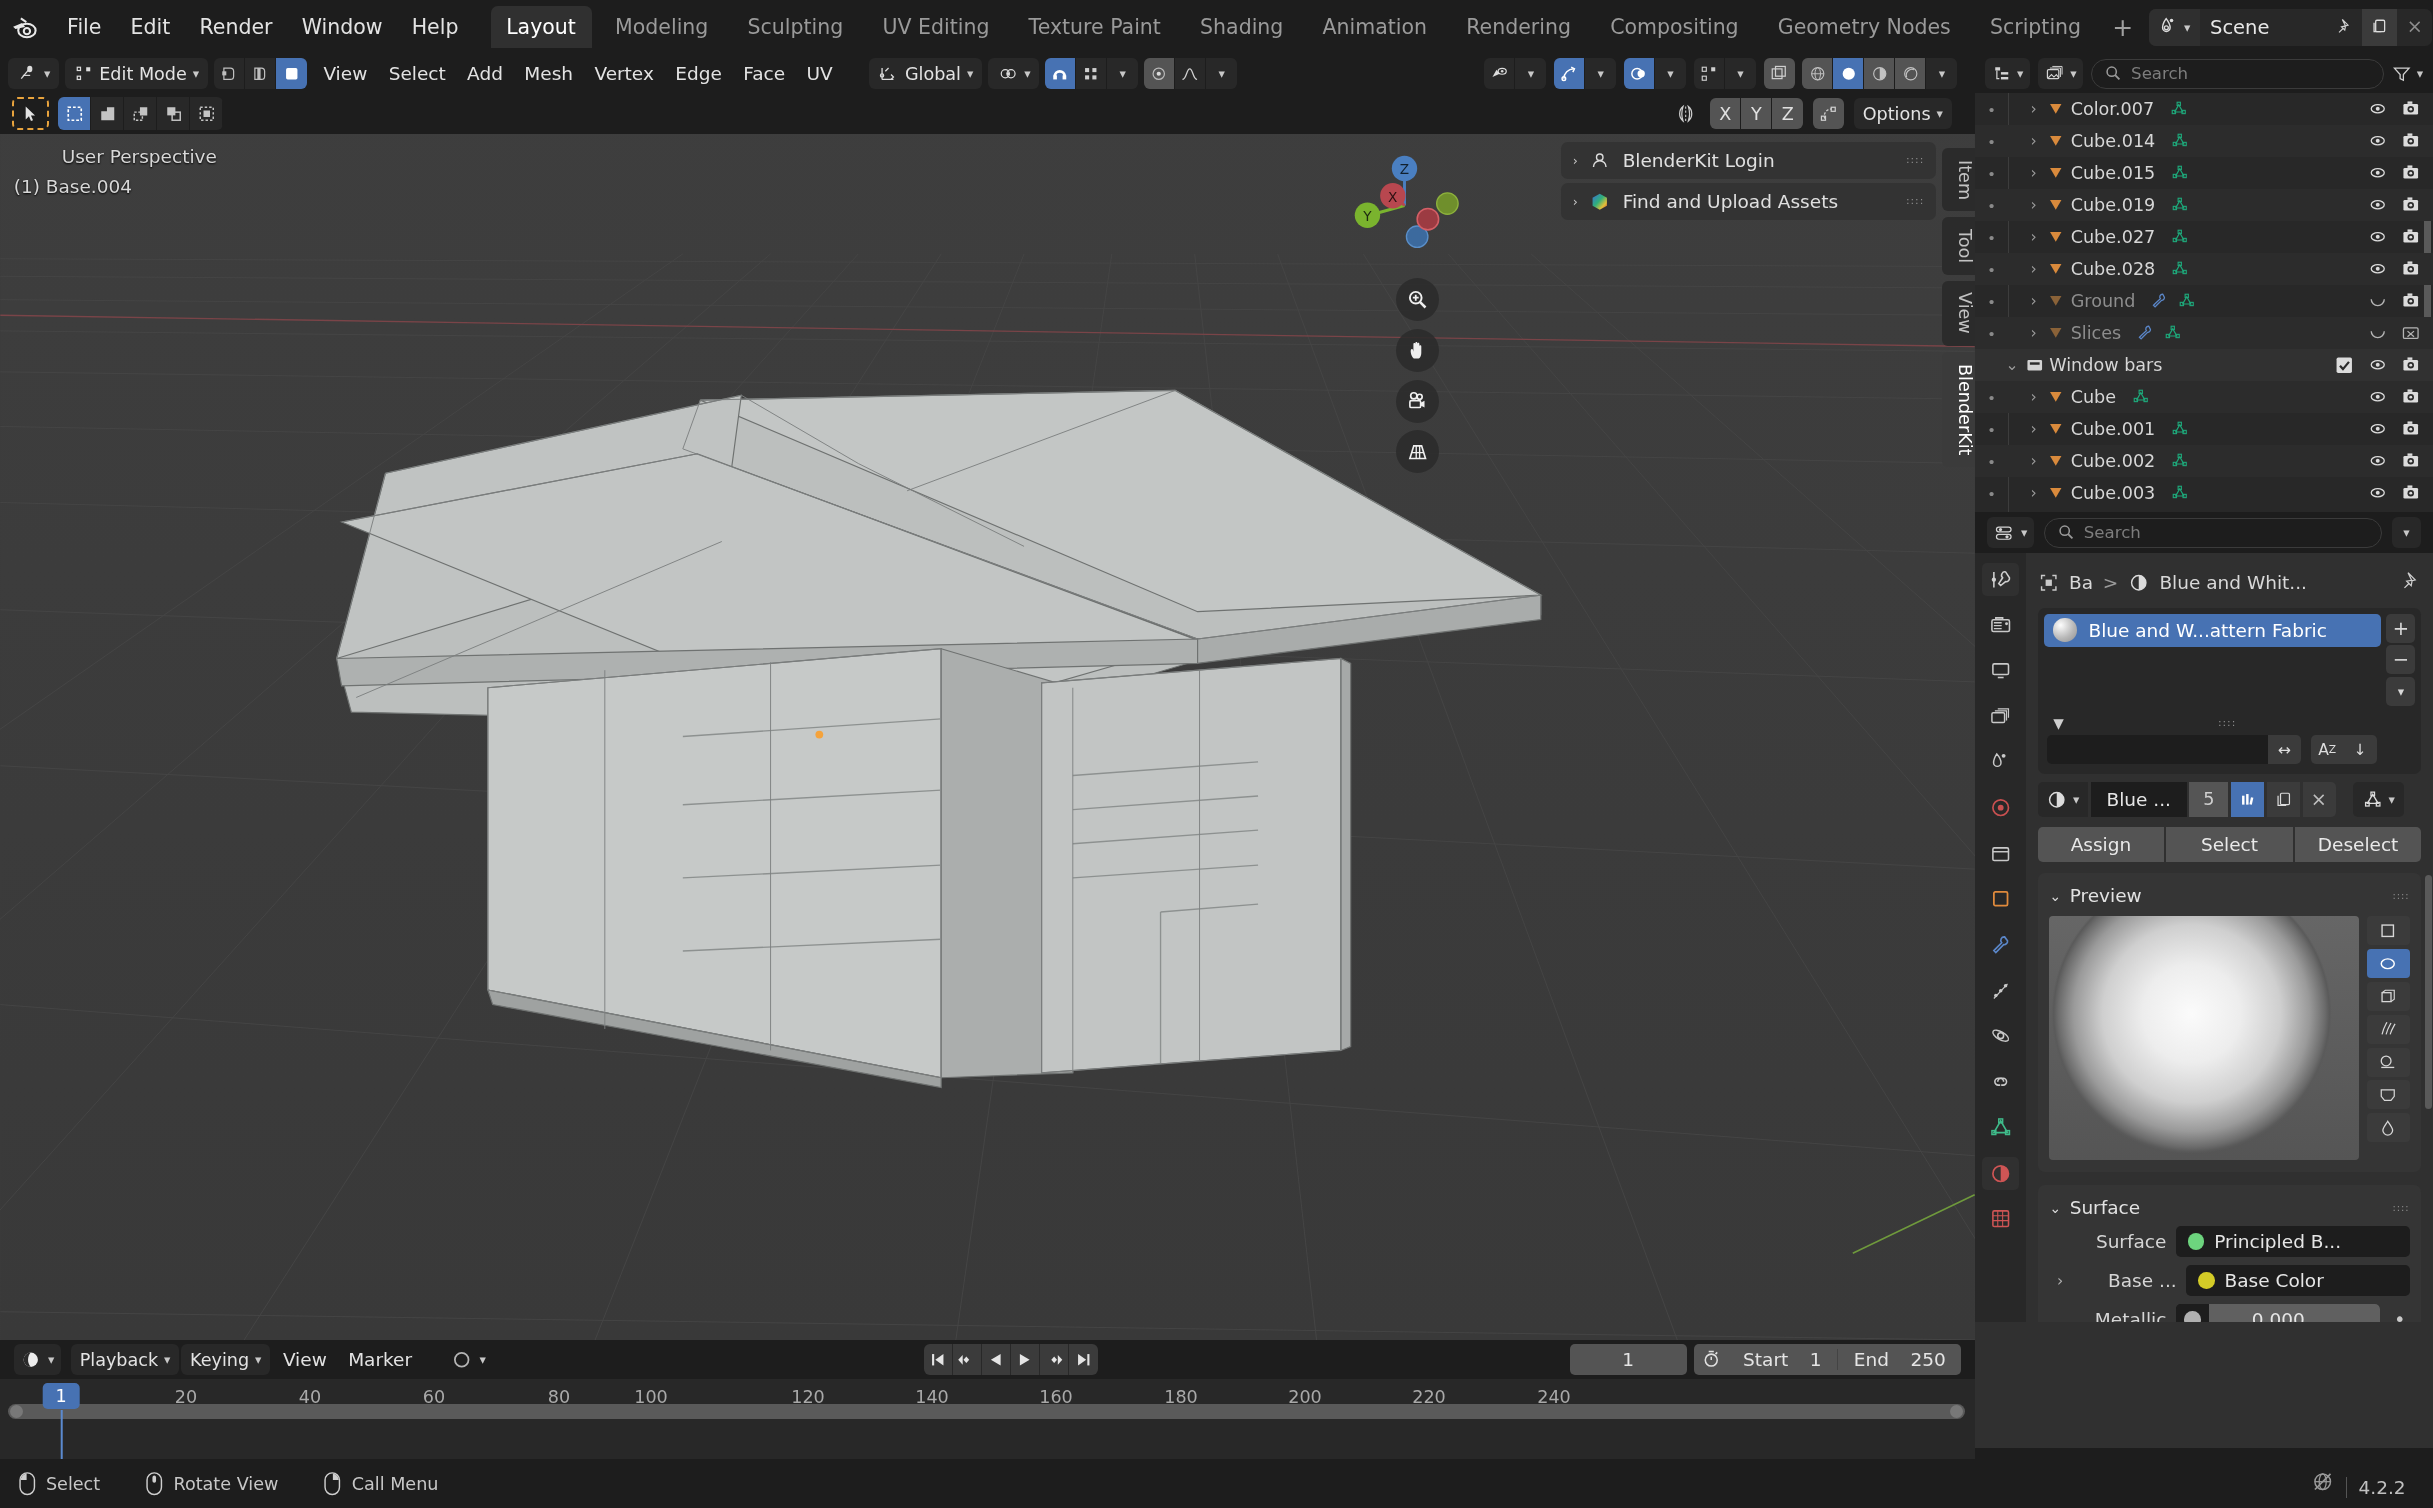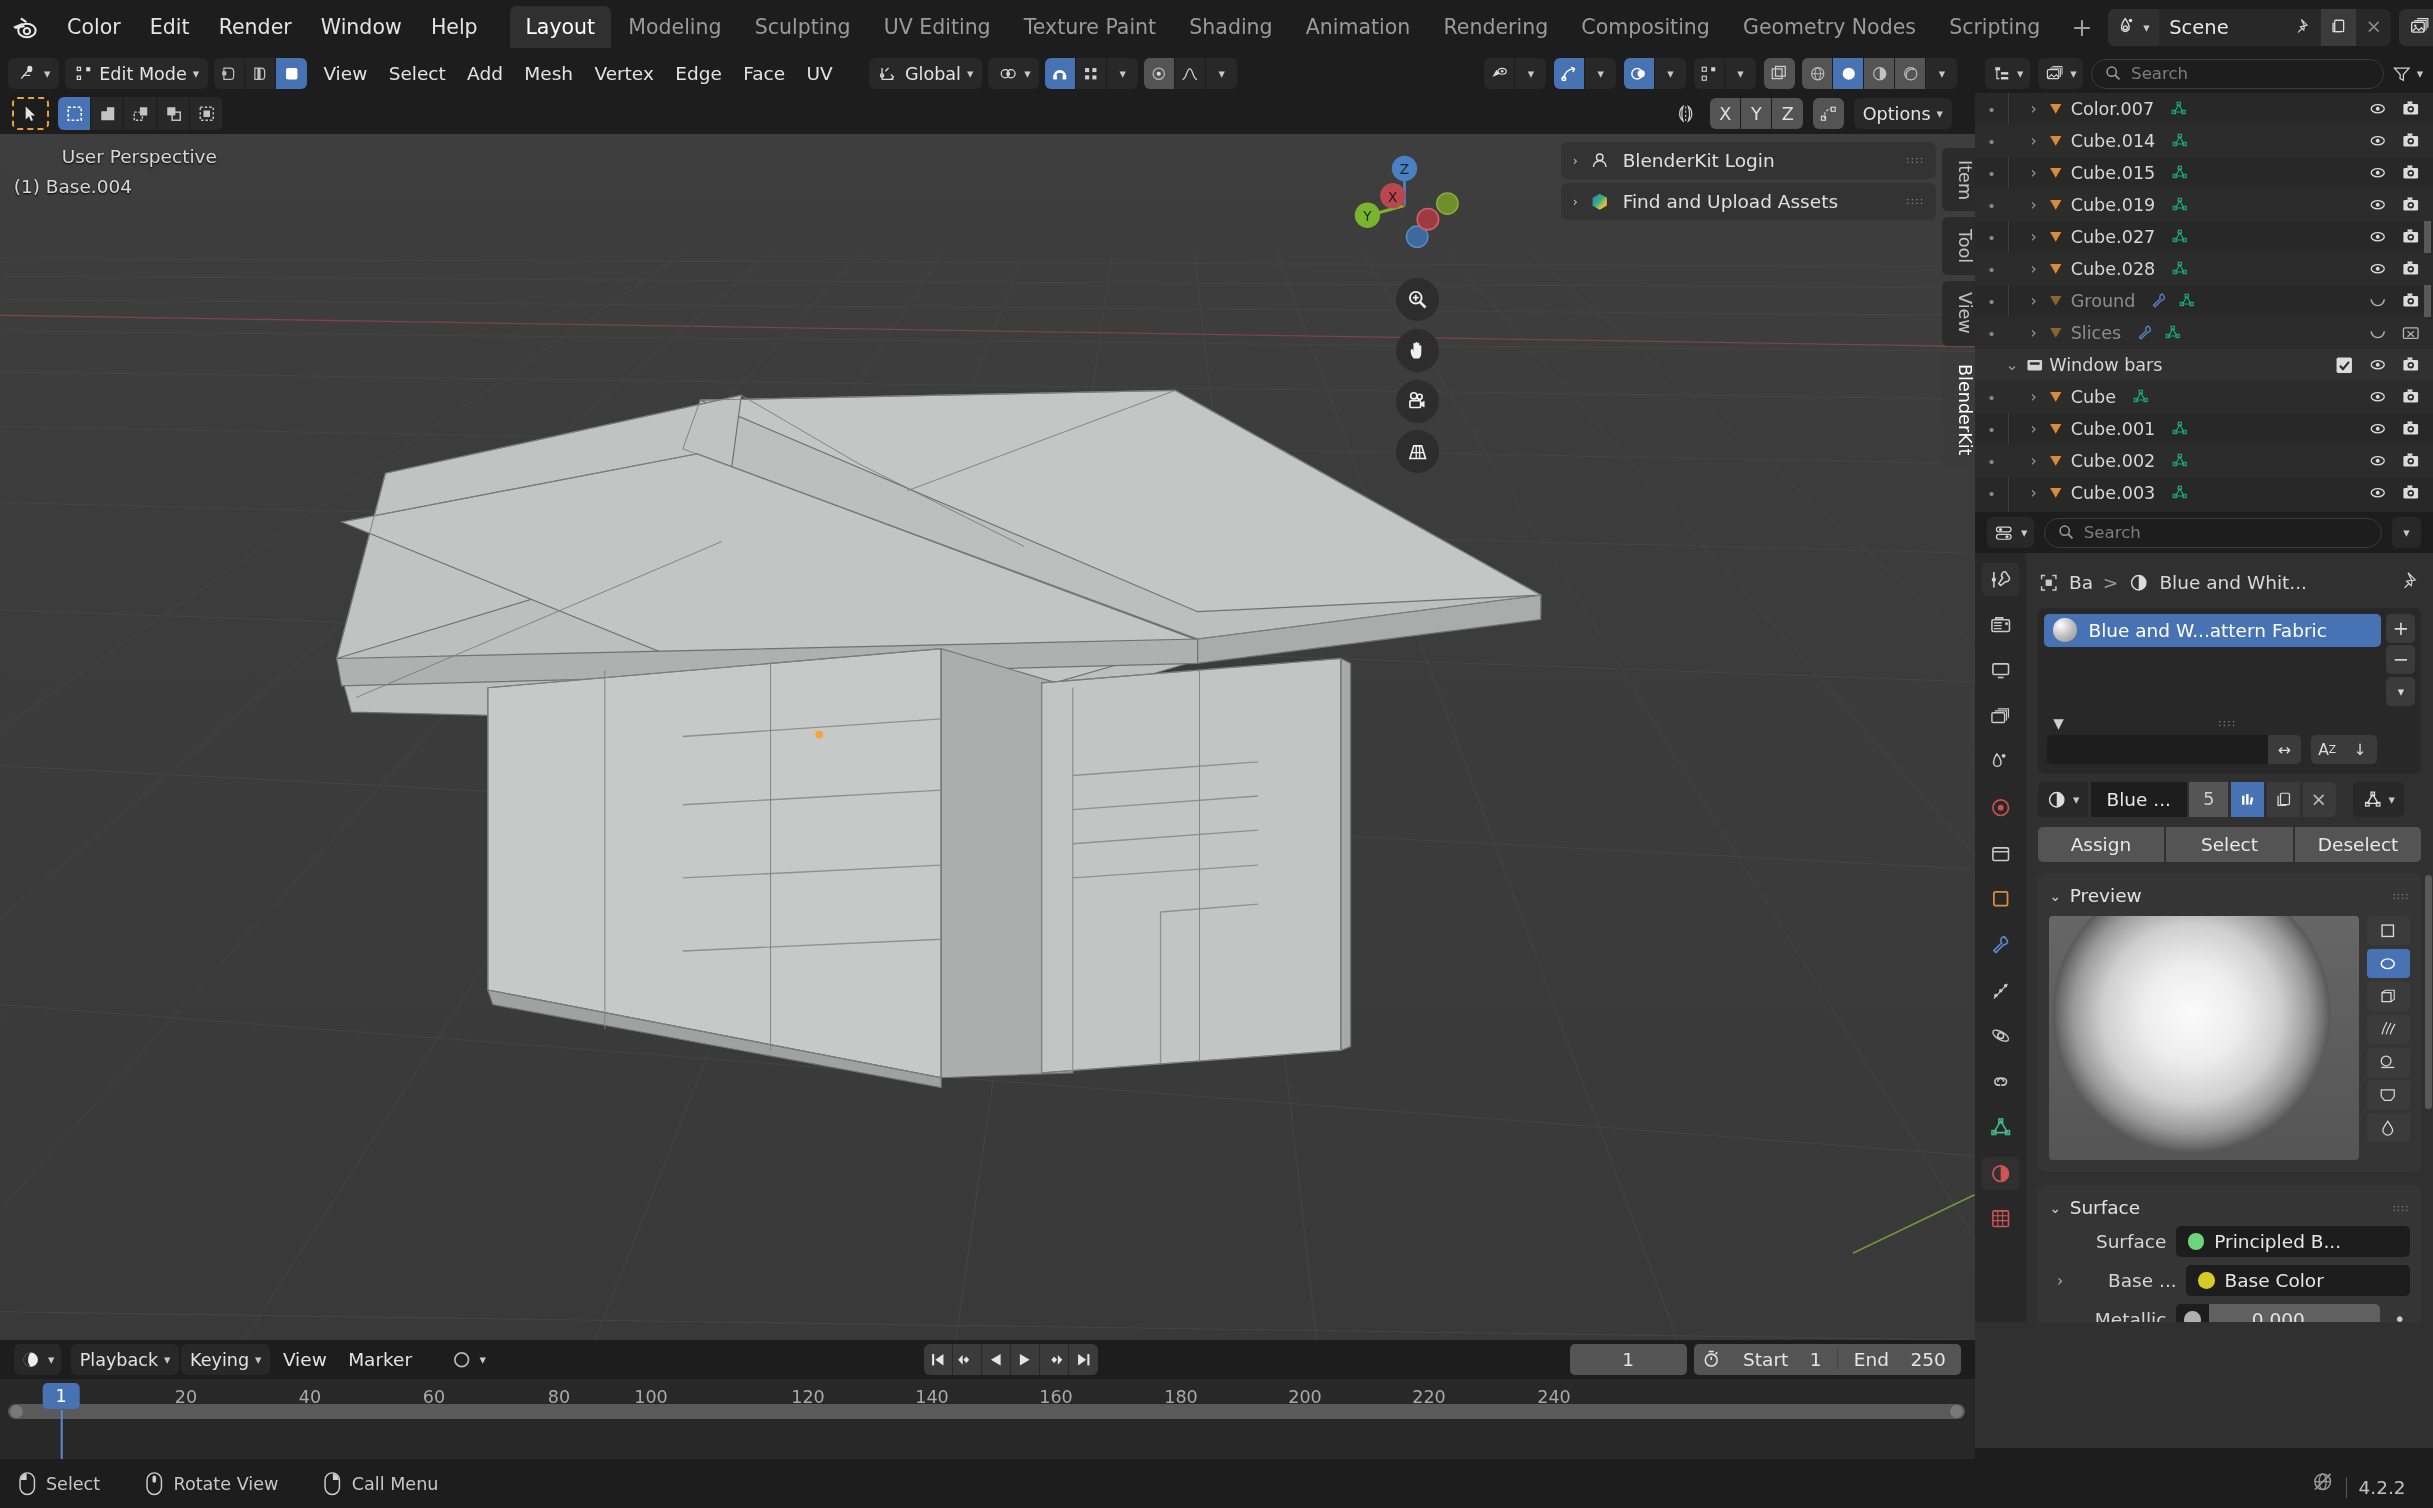--- a/index.html
+++ b/index.html
@@ -14,21 +14,21 @@
 
   
   .topbar {
     position: absolute; left:0; top:0; width:2433px; height:54px;
     background:#1d1d1d; display:flex; align-items:center; padding-left:9.8px;
   }
   .blender-logo { width:33px; height:33px; margin-right:13.7px; display:flex; align-items:center; justify-content:center; }
   .menu-item {
     font-size:20.5px; color:#e3e3e3; padding:5.9px 14.6px; border-radius:4.9px; white-space:nowrap;
   }
-  .wstabs { display:flex; align-items:center; margin-left:17.6px; gap:2px; }
+  .wstabs { display:flex; align-items:center; margin-left:17.6px; gap:8px; }
   .wstab {
     font-size:20.5px; color:#9a9a9a; padding:8.8px 15.6px; border-radius:6.8px 6.8px 0 0; white-space:nowrap;
   }
   .wstab.active { background:#303030; color:#ffffff; }
   .plus-tab { font-size:25px; color:#a0a0a0; padding:2px 15.6px; }
   .topbar-right { margin-left:auto; display:flex; align-items:center; gap:7.8px; padding-right:13.7px; }
   .datablock {
     display:flex; align-items:center; background:#282828; border-radius:6.8px; height:37px; overflow:hidden;
   }
   .db-idbtn { display:flex; align-items:center; gap:3.9px; background:#2f2f2f; height:37px; padding:0 9.8px; }
@@ -240,21 +240,21 @@
   <div class="topbar">
     <div class="blender-logo">
       <svg width="29" height="29" viewBox="0 0 24 24">
         <ellipse cx="14" cy="14.5" rx="7.2" ry="5.6" fill="none" stroke="#e8e8e8" stroke-width="1.7"></ellipse>
         <circle cx="14" cy="15" r="2.6" fill="none" stroke="#e8e8e8" stroke-width="1.7"></circle>
         <path d="M2.6 11.4 L10 8.2 L12.5 11.6 L4.5 13.2 Z" fill="#e8e8e8"></path>
         <path d="M9 4.5 L13.5 7.5" stroke="#e8e8e8" stroke-width="1.7" fill="none"></path>
       </svg>
     </div>
     <div id="topmenus" style="display:flex;align-items:center;">
-        <div class="menu-item">Color</div>
+        <div class="menu-item">File</div>
         <div class="menu-item">Edit</div>
         <div class="menu-item">Render</div>
         <div class="menu-item">Window</div>
         <div class="menu-item">Help</div>
       </div>
     <div class="wstabs" id="wstabs">
         <div class="wstab active">Layout</div>
         <div class="wstab">Modeling</div>
         <div class="wstab">Sculpting</div>
         <div class="wstab">UV Editing</div>

